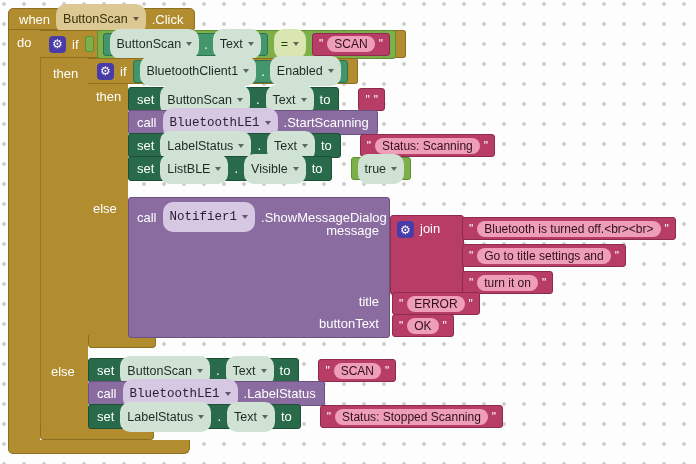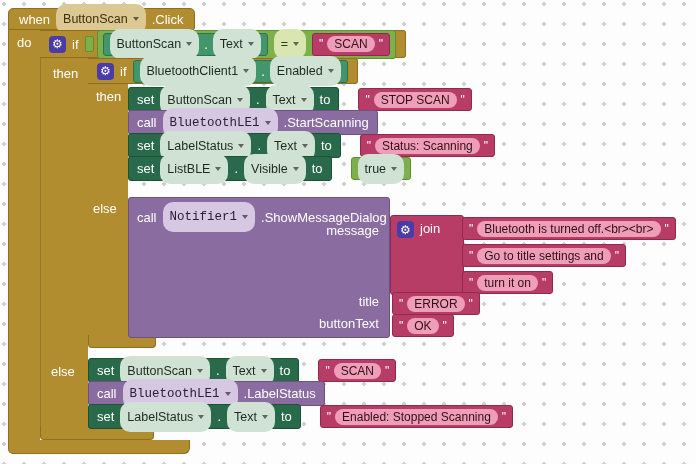--- a/index.html
+++ b/index.html
@@ -129,21 +129,20 @@
         </span>
       <span>.</span>
       <span class="pill p-sage">
           <span>Text</span>
           <i class="arr"></i>
         </span>
       <span>to</span>
     </span>
     <span class="tblk">
       <span>"</span>
-      <span class="pill p-pink">STOP SCAN</span>
       <span>"</span>
     </span>
   </div>
 
   <div class="rowwrap" style="left:128px;top:110px;">
     <span class="row-call">
       <span>call</span>
       <span class="pill p-lav">
           <span>BluetoothLE1</span>
           <i class="arr"></i>
@@ -287,18 +286,18 @@
         </span>
       <span>.</span>
       <span class="pill p-sage">
           <span>Text</span>
           <i class="arr"></i>
         </span>
       <span>to</span>
     </span>
     <span class="tblk">
       <span>"</span>
-      <span class="pill p-pink">Enabled: Stopped Scanning</span>
+      <span class="pill p-pink">Status: Stopped Scanning</span>
       <span>"</span>
     </span>
   </div>
 
 </div>
 
 </body></html>

